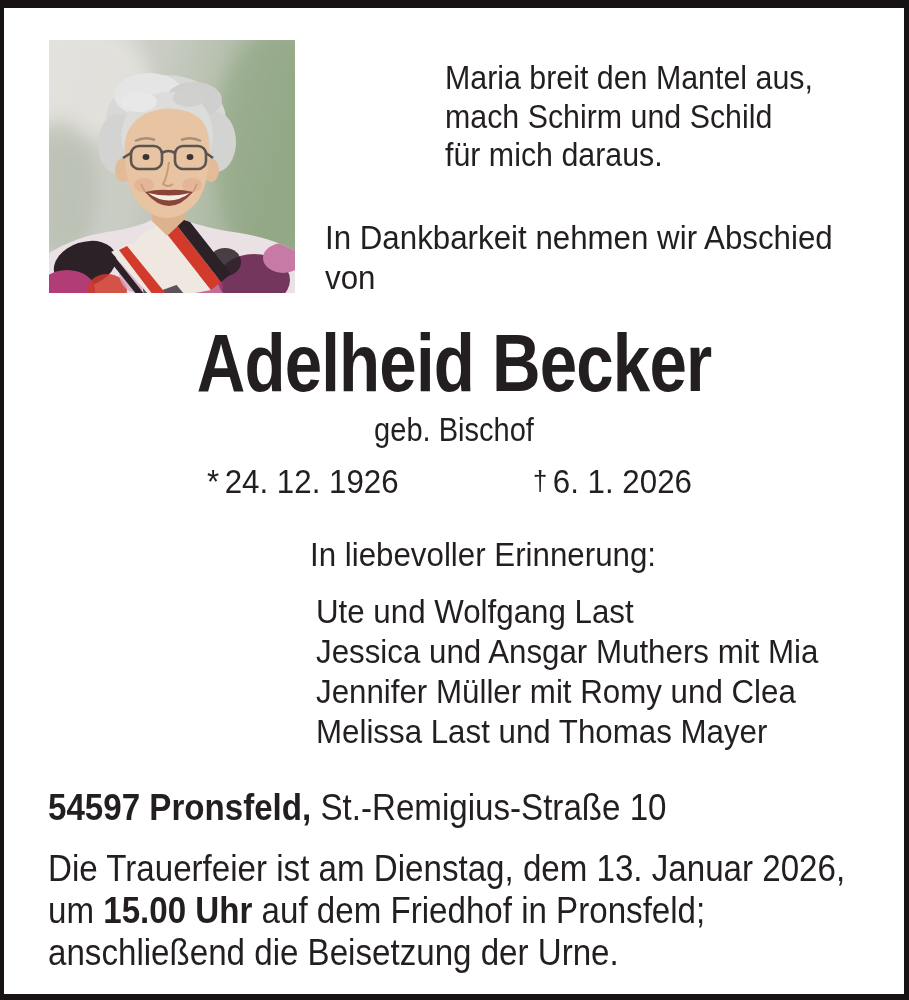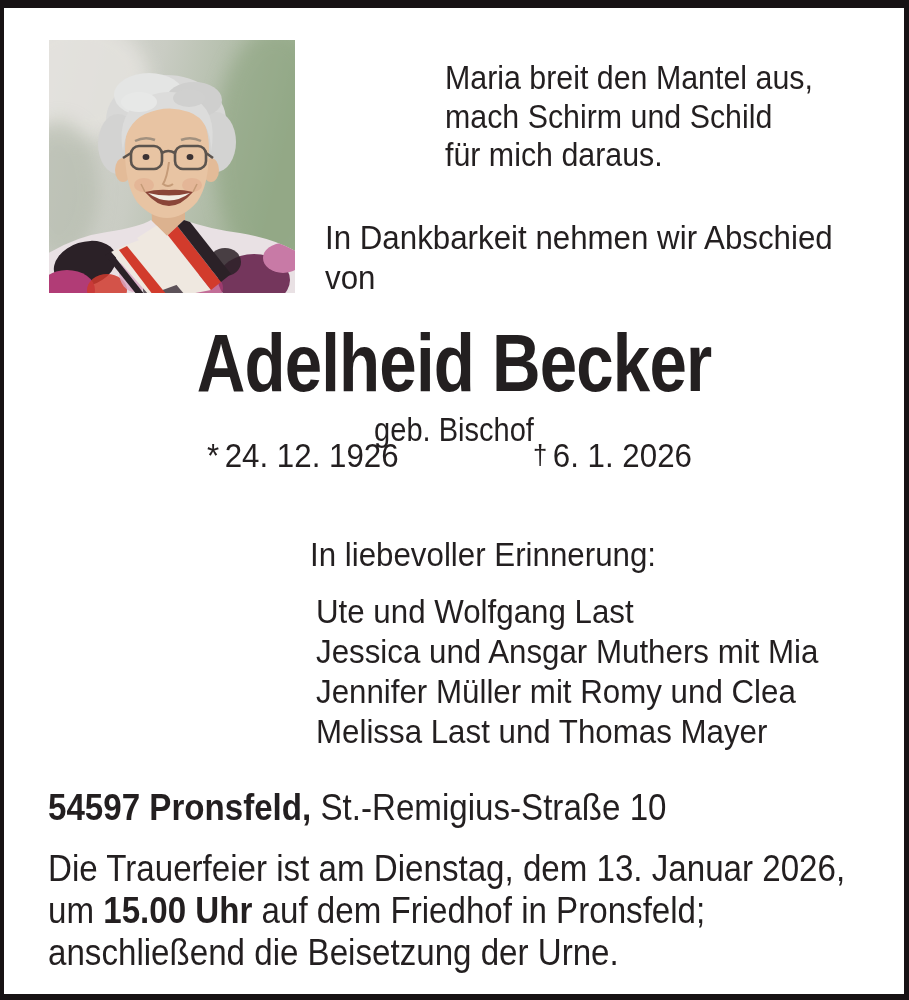--- a/index.html
+++ b/index.html
@@ -40,21 +40,21 @@
     letter-spacing: -1px;
     transform: scaleX(0.82); transform-origin: 50% 0;
     white-space: nowrap;
   }
   #maiden-name {
     left: 0; right: 0; top: 404px;
     text-align: center;
     font-size: 33px; line-height: 36px;
     white-space: nowrap;
   }
-  #dates { left: 0; top: 429px; right: 0; height: 40px; font-size: 34px; line-height: 36px; }
+  #dates { left: 0; top: 455px; right: 0; height: 40px; font-size: 34px; line-height: 36px; }
   #birth-date { left: 203px; top: 0; white-space: nowrap; }
   #death-date { left: 529px; top: 0; white-space: nowrap; }
   .date-symbol { display: inline-block; margin-right: 6px; }
   #death-date .date-symbol { font-size: 0.82em; vertical-align: 0.12em; }
 
   #remembrance-heading {
     left: 306px; top: 527px;
     font-size: 34px; line-height: 38px;
     white-space: nowrap;
   }

